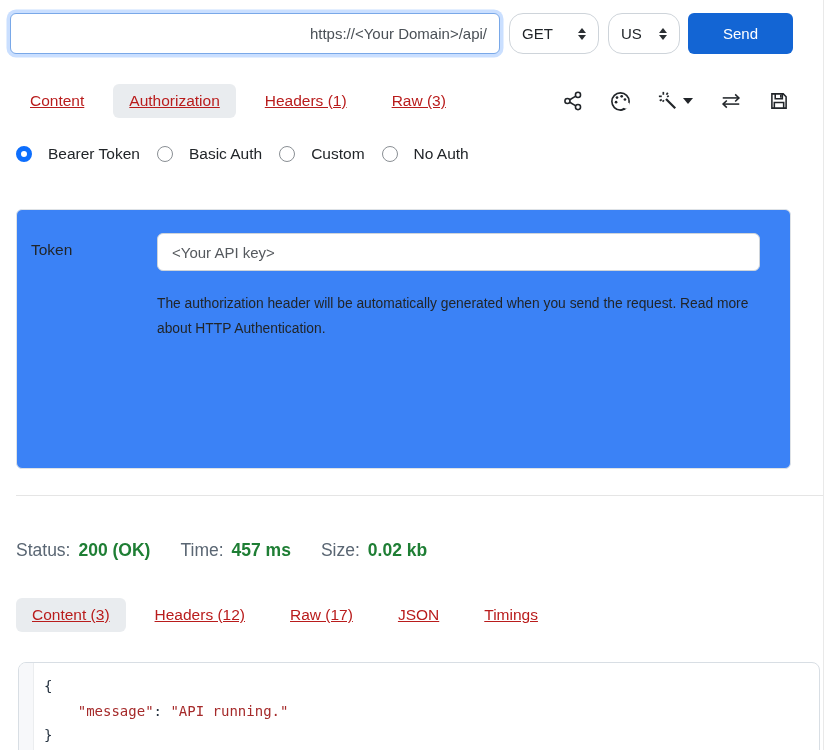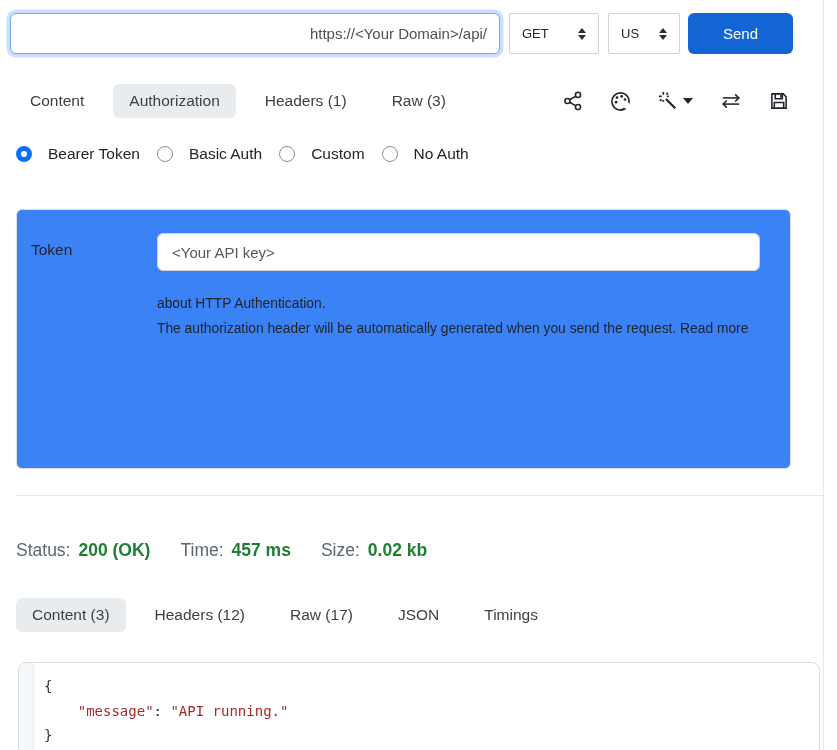--- a/index.html
+++ b/index.html
@@ -7,38 +7,38 @@
     font-family: "Liberation Sans", sans-serif; color: #212529; }
   .page { position: relative; width: 837px; height: 750px; background: #fff; }
   .column-border { position: absolute; top: 0; left: 823px; width: 1px; height: 750px;
     background: #e9e9e9; }
 
   
   .request-bar { display: flex; align-items: center; padding: 13px 0 0 10px; }
   .url-input { width: 490px; height: 41px; border: 1px solid #79a8e8; border-radius: 6px;
     box-shadow: 0 0 0 3.5px rgba(13,110,253,.22); padding: 0 12px; font-size: 15px;
     color: #4a5056; outline: none; font-family: "Liberation Sans", sans-serif; text-align: right; }
-  .select-box { height: 41px; border: 1px solid #ced4da; border-radius: 2px; background: #fff;
+  .select-box { height: 41px; border: 1px solid #ced4da; border-radius: 14px; background: #fff;
     display: flex; align-items: center; justify-content: space-between; padding: 0 12px;
-    font-size: 13px; color: #212529; cursor: pointer; }
+    font-size: 15px; color: #212529; cursor: pointer; }
   .select-get { width: 90px; margin-left: 9px; }
   .select-region { width: 72px; margin-left: 9px; }
   .updown { display: flex; flex-direction: column; gap: 2px; align-items: center; }
   .updown i { display: block; width: 0; height: 0; border-left: 4px solid transparent;
     border-right: 4px solid transparent; }
   .updown .up { border-bottom: 5px solid #2b2f33; }
   .updown .down { border-top: 5px solid #2b2f33; }
   .send-btn { width: 105px; height: 41px; margin-left: 8px; background: #1365d4; color: #fff;
     font-size: 15px; border: none; border-radius: 6px; cursor: pointer;
     font-family: "Liberation Sans", sans-serif; }
 
   
   .tabs-row { display: flex; align-items: center; margin-top: 30px; padding-left: 14px; }
-  .tab { padding: 8px 16px; font-size: 15.5px; color: #404040; border-radius: 6px;
-    cursor: pointer; white-space: nowrap; margin-right: 13px; }
+  .tab { padding: 8px 16px; font-size: 15.5px; color: #b91c1c; border-radius: 6px;
+    cursor: pointer; white-space: nowrap; margin-right: 13px; text-decoration: underline; }
   .tab.active { background: #e9ecef; }
   .toolbar { margin-left: auto; display: flex; align-items: center; gap: 27px;
     padding-right: 48px; }
   .tool-icon { display: inline-flex; align-items: center; cursor: pointer; }
   .caret { width: 0; height: 0; border-left: 5px solid transparent;
     border-right: 5px solid transparent; border-top: 6px solid #212529; margin-left: 5px; }
 
   
   .auth-row { display: flex; align-items: center; margin-top: 27px; padding-left: 16px;
     gap: 17px; }
@@ -182,22 +182,22 @@
       <span>No Auth</span>
     </label>
   </div>
 
   <div class="panel">
     <div class="panel-row">
       <div class="token-label">Token</div>
       <div class="token-field-col">
         <input class="token-input" type="text" value="&lt;Your API key&gt;" style="">
         <div class="help-text">
+          <div>The authorization header will be automatically generated when you send the request. Read more</div>
           <div>about HTTP Authentication.</div>
-          <div>The authorization header will be automatically generated when you send the request. Read more</div>
         </div>
       </div>
     </div>
   </div>
 
   <div class="divider"></div>
 
   <div class="status-row">
     <span class="status-label">Status:</span>
     <span class="status-value">200 (OK)</span>

